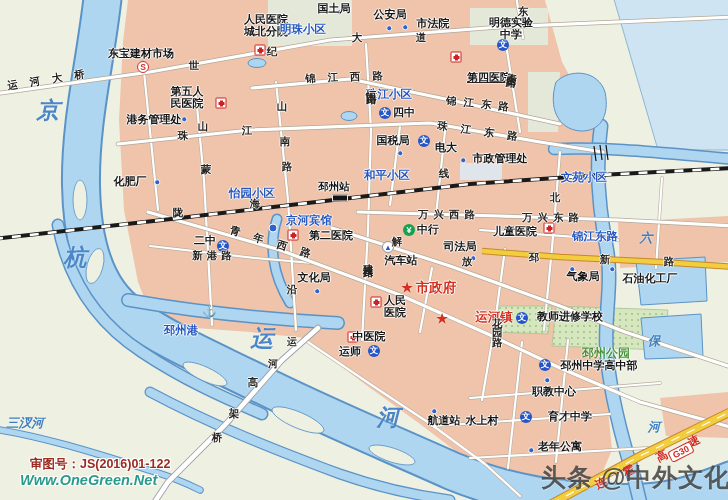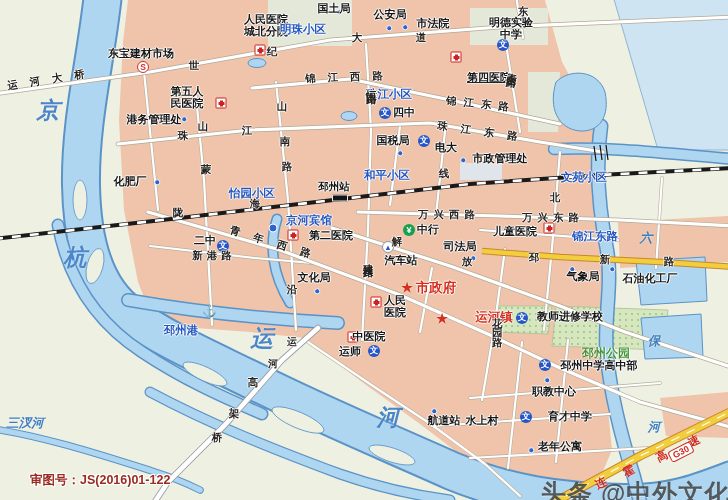--- a/index.html
+++ b/index.html
@@ -63,21 +63,21 @@
   .ic-anchor{color:#1a4f9c;font-size:12px;font-weight:700;}
   .ic-station{width:16px;height:7px;background:#151515;border:1px solid #e8e8e8;}
 
   
   .title-box{position:absolute;left:599px;top:11px;width:124px;height:36px;z-index:8;
     background:#232c6e;border:2px solid #131a45;
     box-shadow:inset 0 0 0 2px #232c6e,inset 0 0 0 3px #b9c0e2;
     display:flex;align-items:center;justify-content:center;}
   .title-box span{color:#e9c351;font-size:20px;font-weight:700;letter-spacing:5px;
     margin-left:5px;text-shadow:1px 1px 1px #000;}
-  .wm{position:absolute;z-index:9;white-space:nowrap;pointer-events:none;margin-top:16px;}
+  .wm{position:absolute;z-index:9;white-space:nowrap;pointer-events:none;}
   .wm-left1{left:30px;top:456px;color:#9b2a20;font-weight:700;font-size:12.5px;
     text-shadow:1px 1px 0 #fff,-1px -1px 0 #fff,1px -1px 0 #fff,-1px 1px 0 #fff;}
   .wm-left2{left:20px;top:472px;color:#2a9a8a;font-weight:700;font-style:italic;font-size:14.5px;
     text-shadow:1px 1px 0 #fff,-1px -1px 0 #fff,1px -1px 0 #fff,-1px 1px 0 #fff;}
   .wm-right{left:541px;top:461px;font-size:25px;font-weight:700;letter-spacing:1px;
     color:rgba(52,52,52,.8);text-shadow:0 1px 0 rgba(255,255,255,.45);}
   .g30{position:absolute;left:681px;top:452px;z-index:7;background:#fff;
     border:1.5px solid #cf2a1f;color:#cf2a1f;font-size:9px;font-weight:700;
     padding:0 3px;border-radius:3px;transform:translate(-50%,-50%) rotate(-27deg);}
 </style>
@@ -389,16 +389,17 @@
       <div class="ic ic-dot" style="left: 317px; top: 291px;"></div>
       <div class="ic ic-dot" style="left: 572px; top: 269px;"></div>
       <div class="ic ic-dot" style="left: 612px; top: 269px;"></div>
       <div class="ic ic-dot" style="left: 547px; top: 380px;"></div>
       <div class="ic ic-dot" style="left: 531px; top: 450px;"></div>
       <div class="ic ic-dot" style="left: 434px; top: 411px;"></div>
     </div>
 
 
   <div class="wm wm-left1">审图号：JS(2016)01-122</div>
+  <div class="wm wm-left2">Www.OneGreen.Net</div>
   <div class="wm wm-right">头条 @中外文化博览</div>
 
   <div class="g30">G30</div>
 </div>
 
 </body></html>

